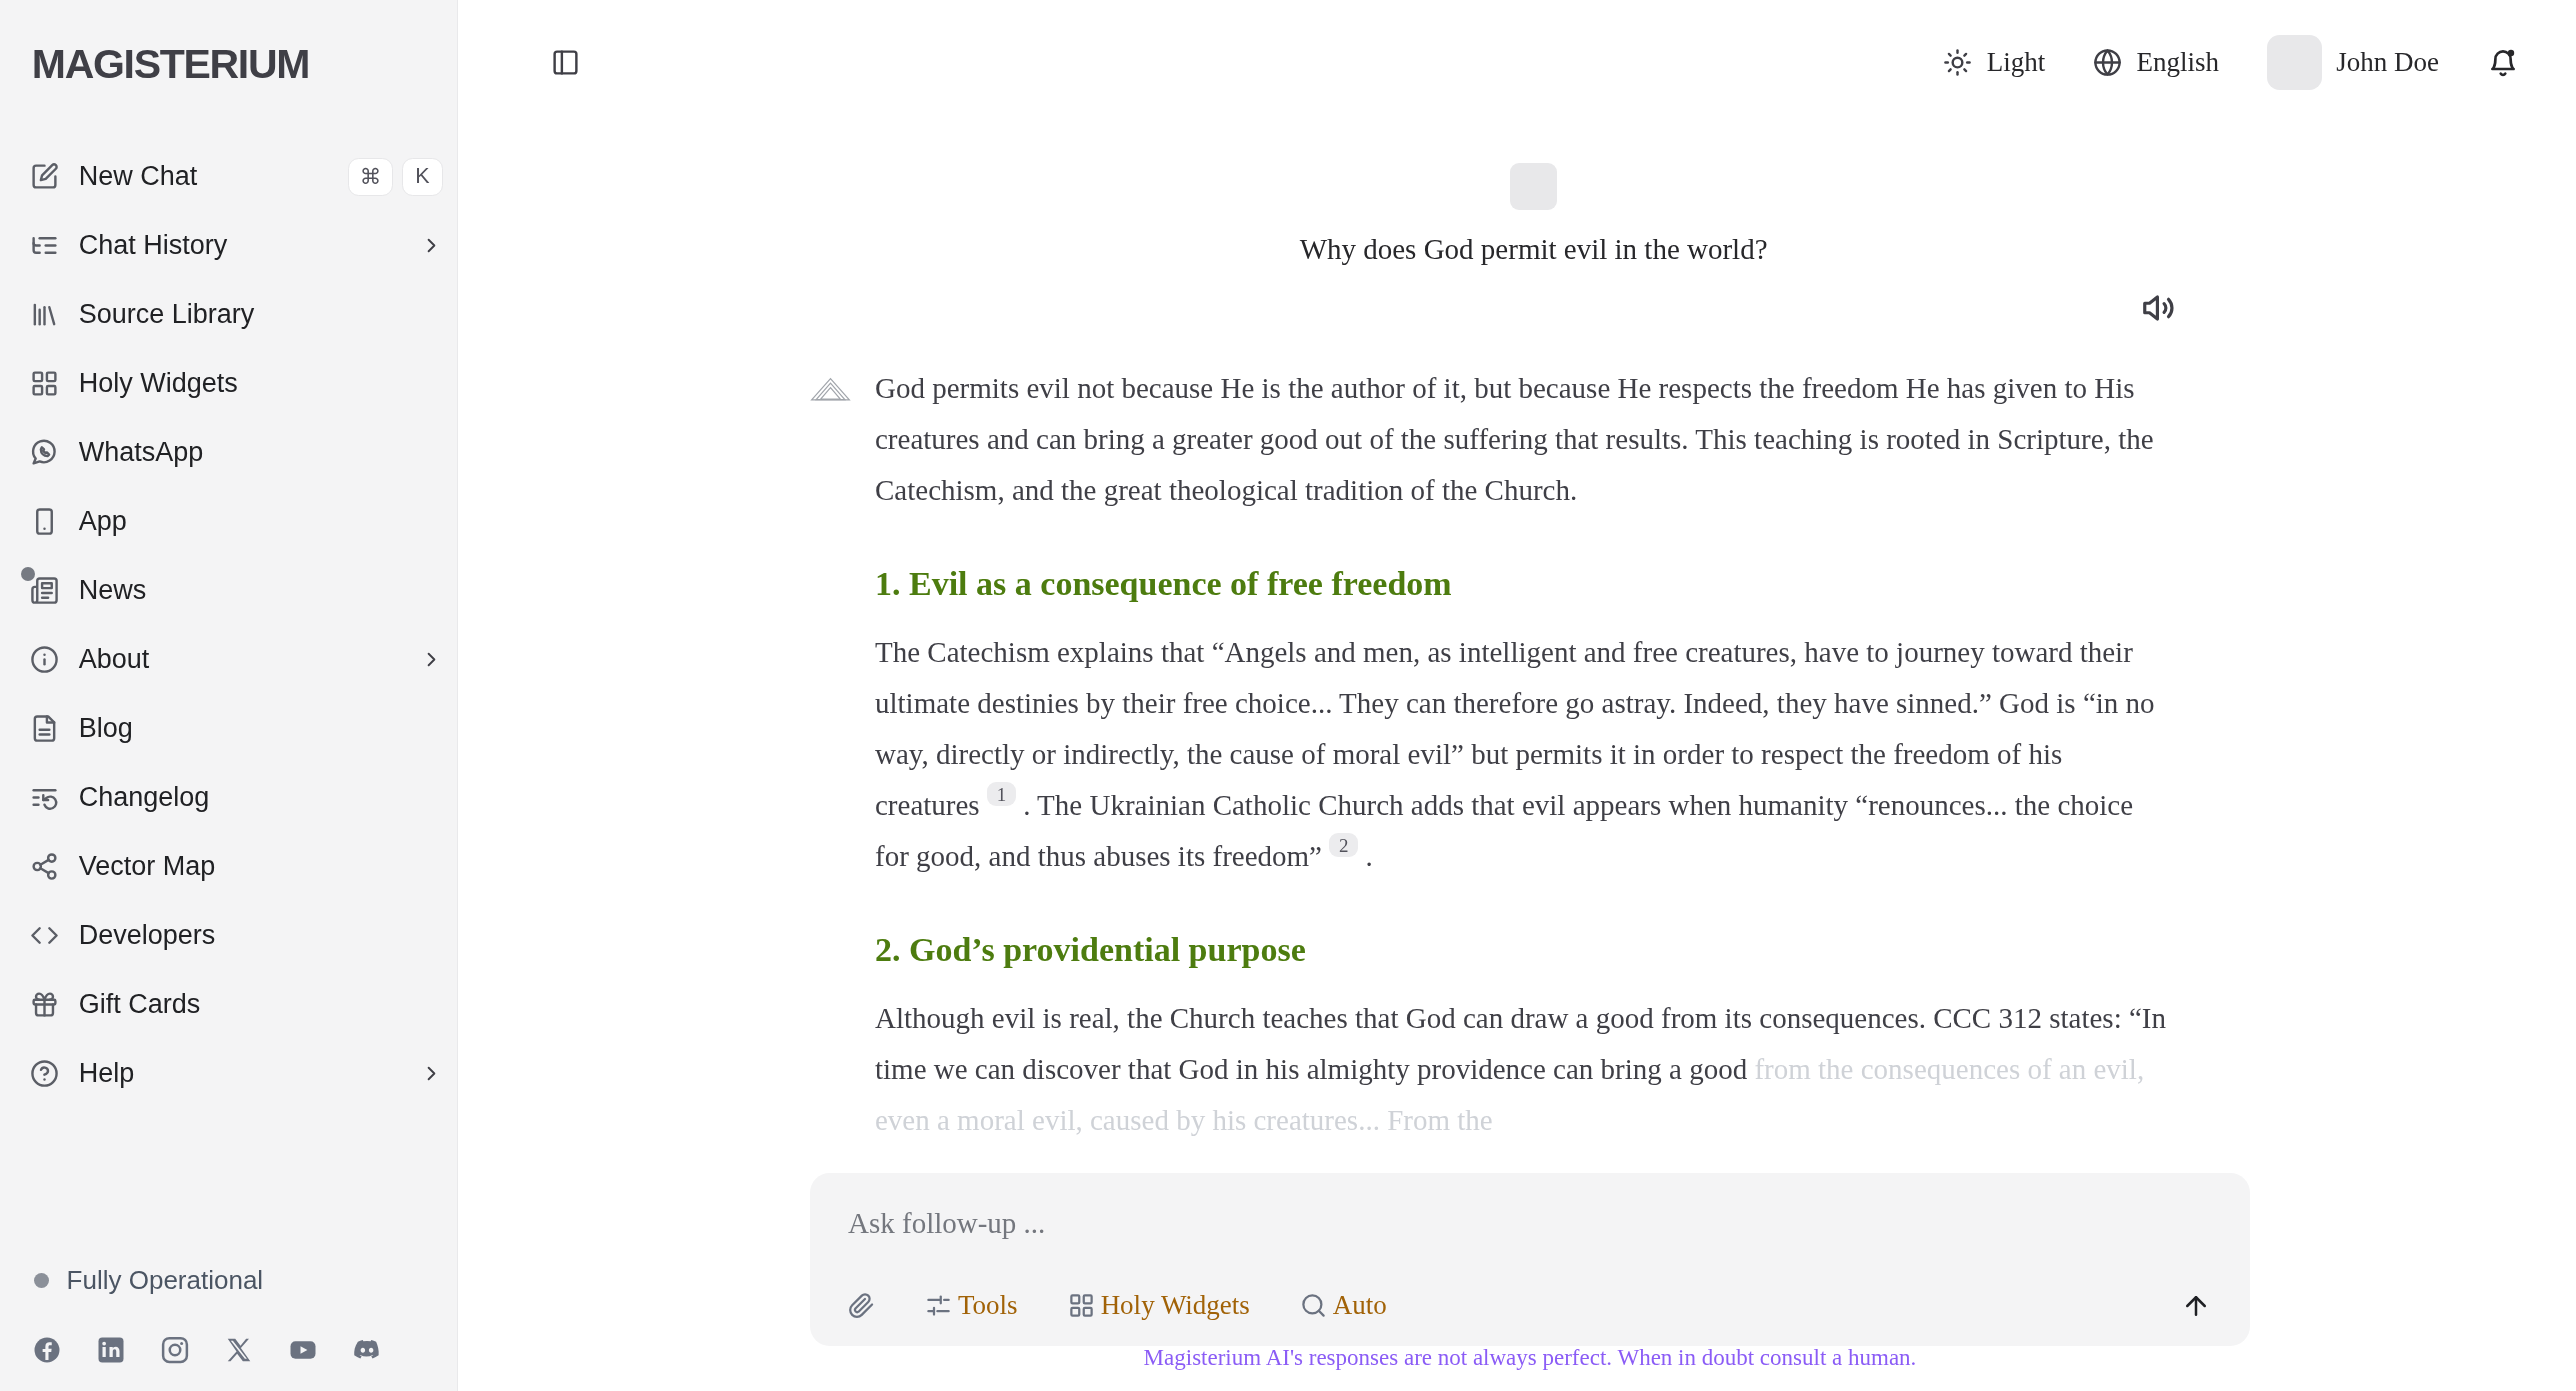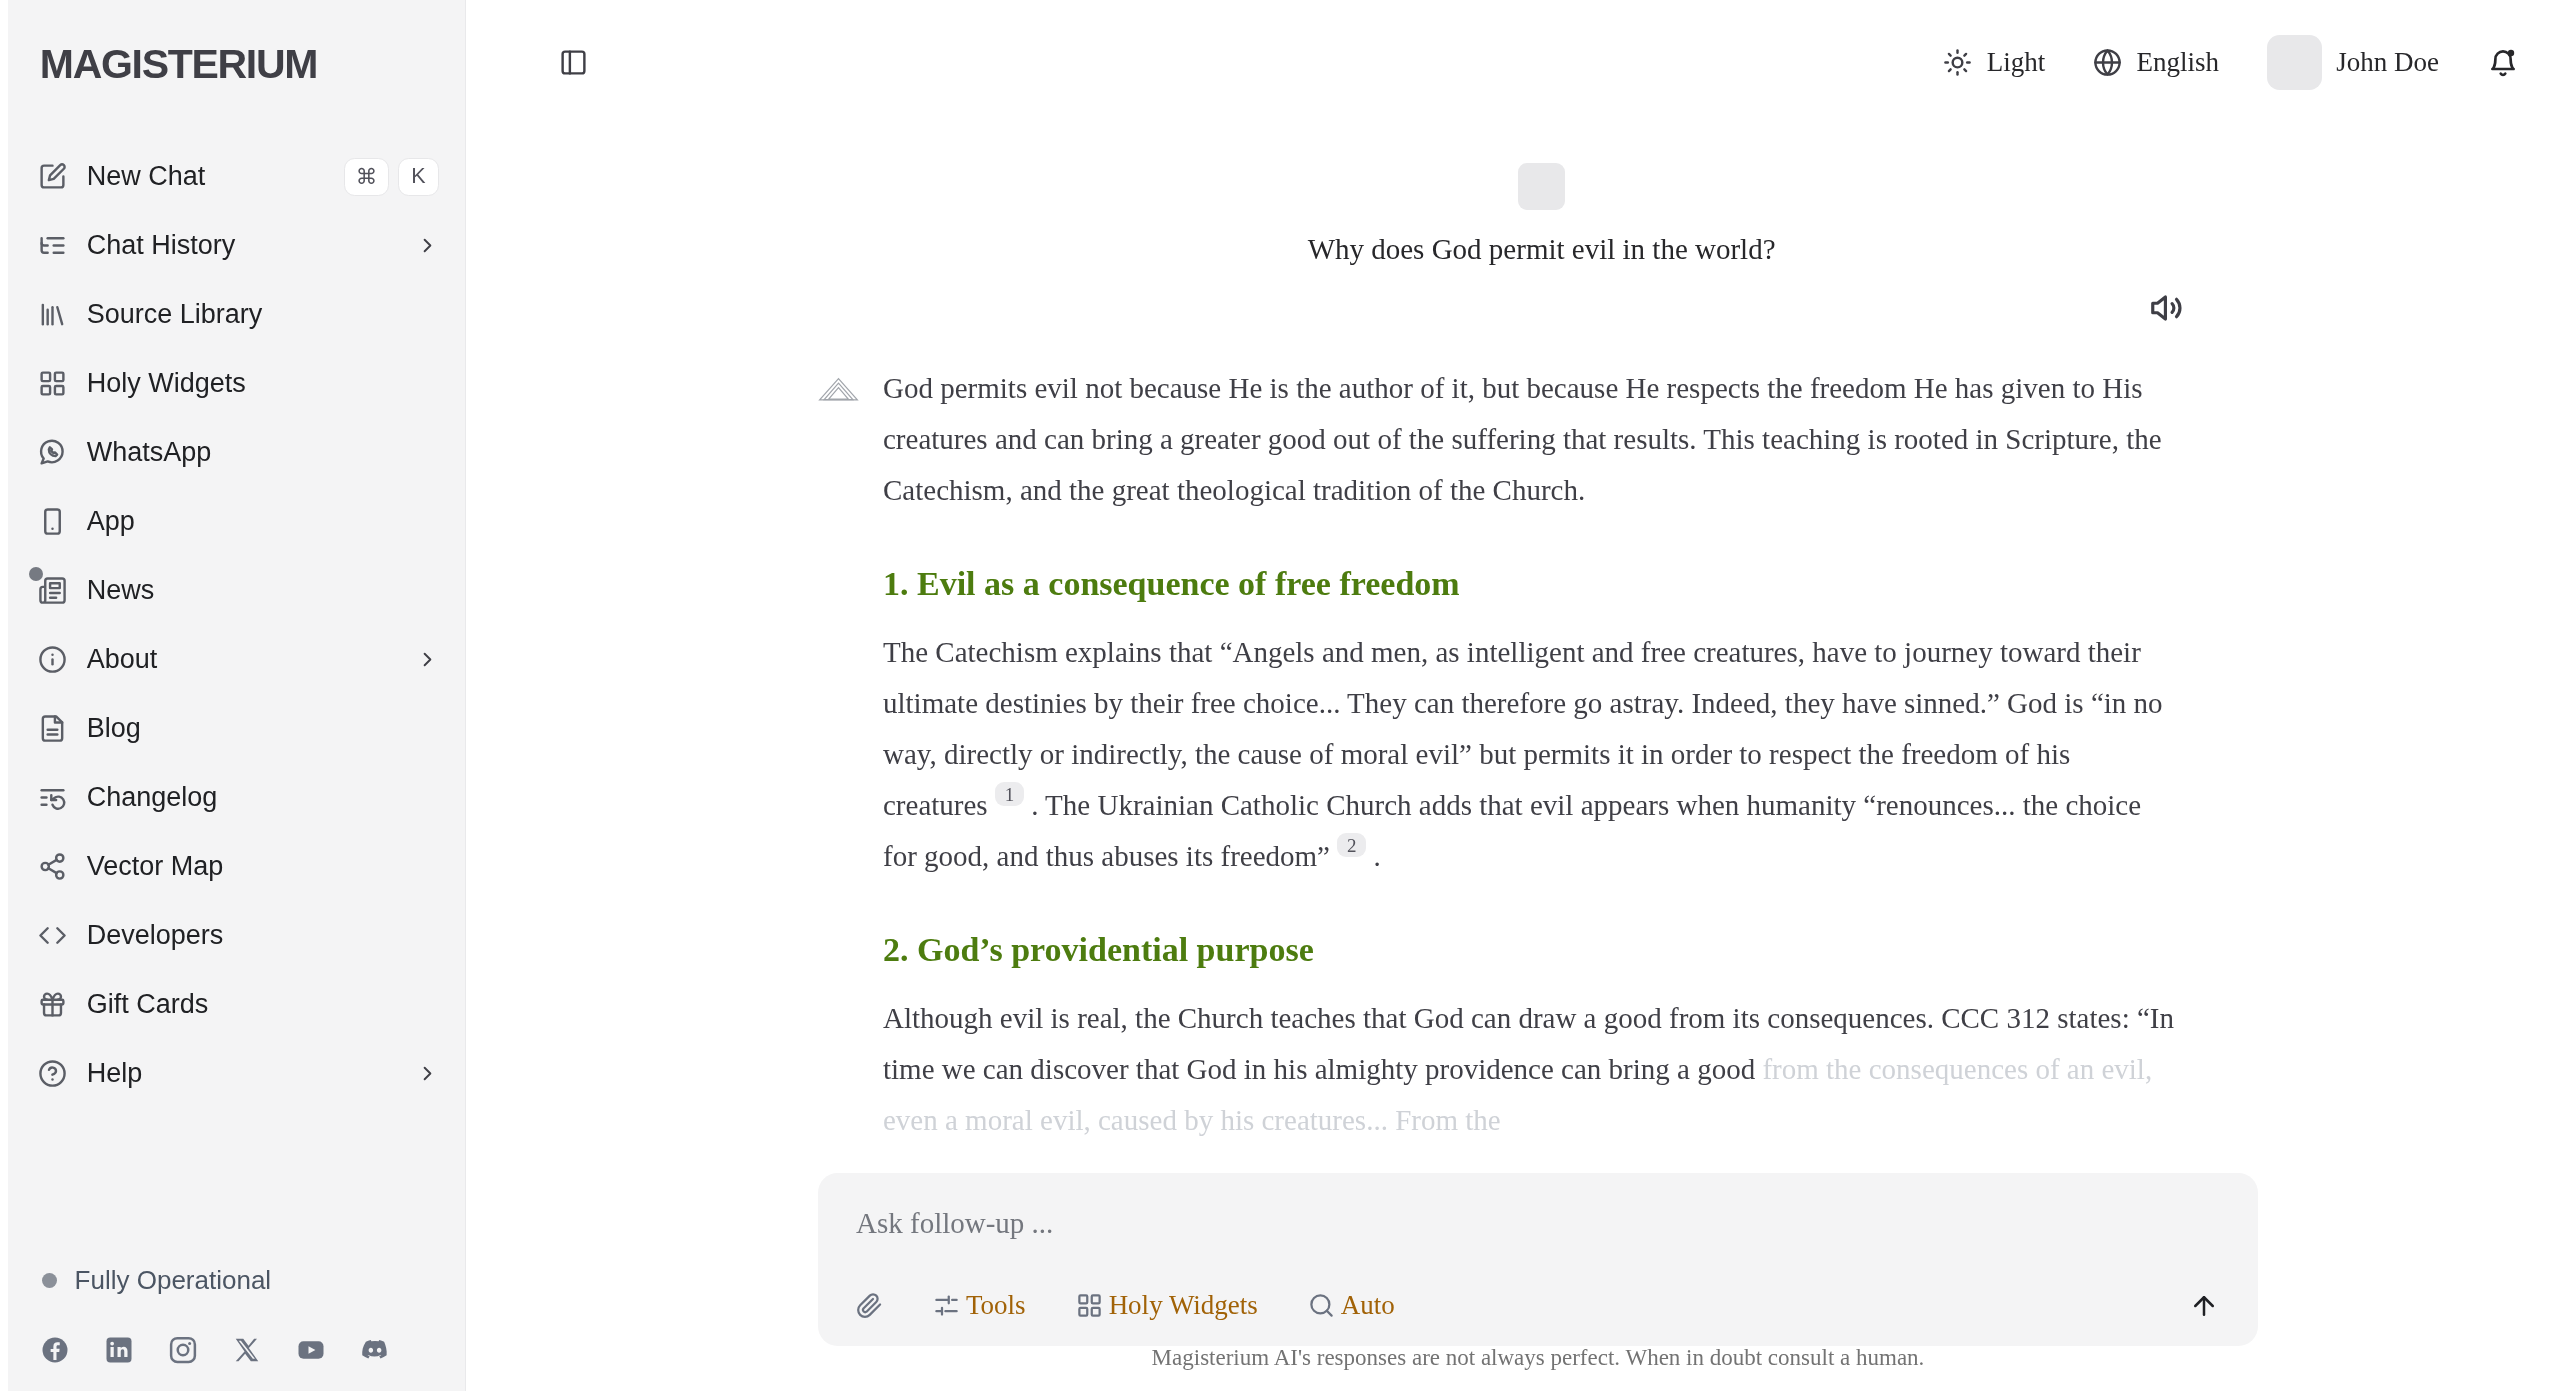--- a/index.html
+++ b/index.html
@@ -12,22 +12,22 @@
     overflow:hidden;
   }
   svg { display:block; }
   .ic { fill:none; stroke:currentColor; stroke-width:2; stroke-linecap:round; stroke-linejoin:round; }
 
   
   .sidebar {
     width:458px; min-width:458px; height:100%;
     background:#f4f4f5;
     border-right:1.8px solid #e9e9eb;
-    padding:41px 26px 27px 30px;
-    display:flex; flex-direction:column;margin-left:8px;
+    padding:41px 14px 27px 30px;
+    display:flex; flex-direction:column;
   }
   .logo {
     font-size:41px; font-weight:800; letter-spacing:-1.3px;
     color:#3f3f46; padding-left:1.8px;
   }
   .nav { margin-top:54px; }
   .nav-item {
     height:69px; display:flex; align-items:center; gap:19.7px;
     font-size:27px; color:#202124; cursor:pointer;
   }
@@ -96,21 +96,21 @@
     padding:34px 39px 25px 38px;
     display:flex; flex-direction:column;
   }
   .placeholder { font-size:29px; color:#74777e; }
   .composer-actions { margin-top:auto; display:flex; align-items:center; gap:50px; }
   .c-item { display:flex; align-items:center; gap:6px; font-size:27px; color:#a16207; cursor:pointer; }
   .c-item .cicon, .c-item .cicon svg { width:27px; height:27px; }
   .c-item .cicon { color:#6b7280; }
   .send { margin-left:auto; width:30px; height:30px; color:#1f2024; cursor:pointer; }
   .send svg { width:30px; height:30px; }
-  .disclaimer { position:absolute; top:186px; left:0; width:100%; text-align:center; font-size:23px; color:#737373; }
+  .disclaimer { position:absolute; top:186px; left:0; width:100%; text-align:center; font-size:23px; color:#8b5cf6; }
 </style>
 </head>
 <body>
 
 <aside class="sidebar">
   <div class="logo">MAGISTERIUM</div>
 
   <nav class="nav">
 
     <div class="nav-item">

